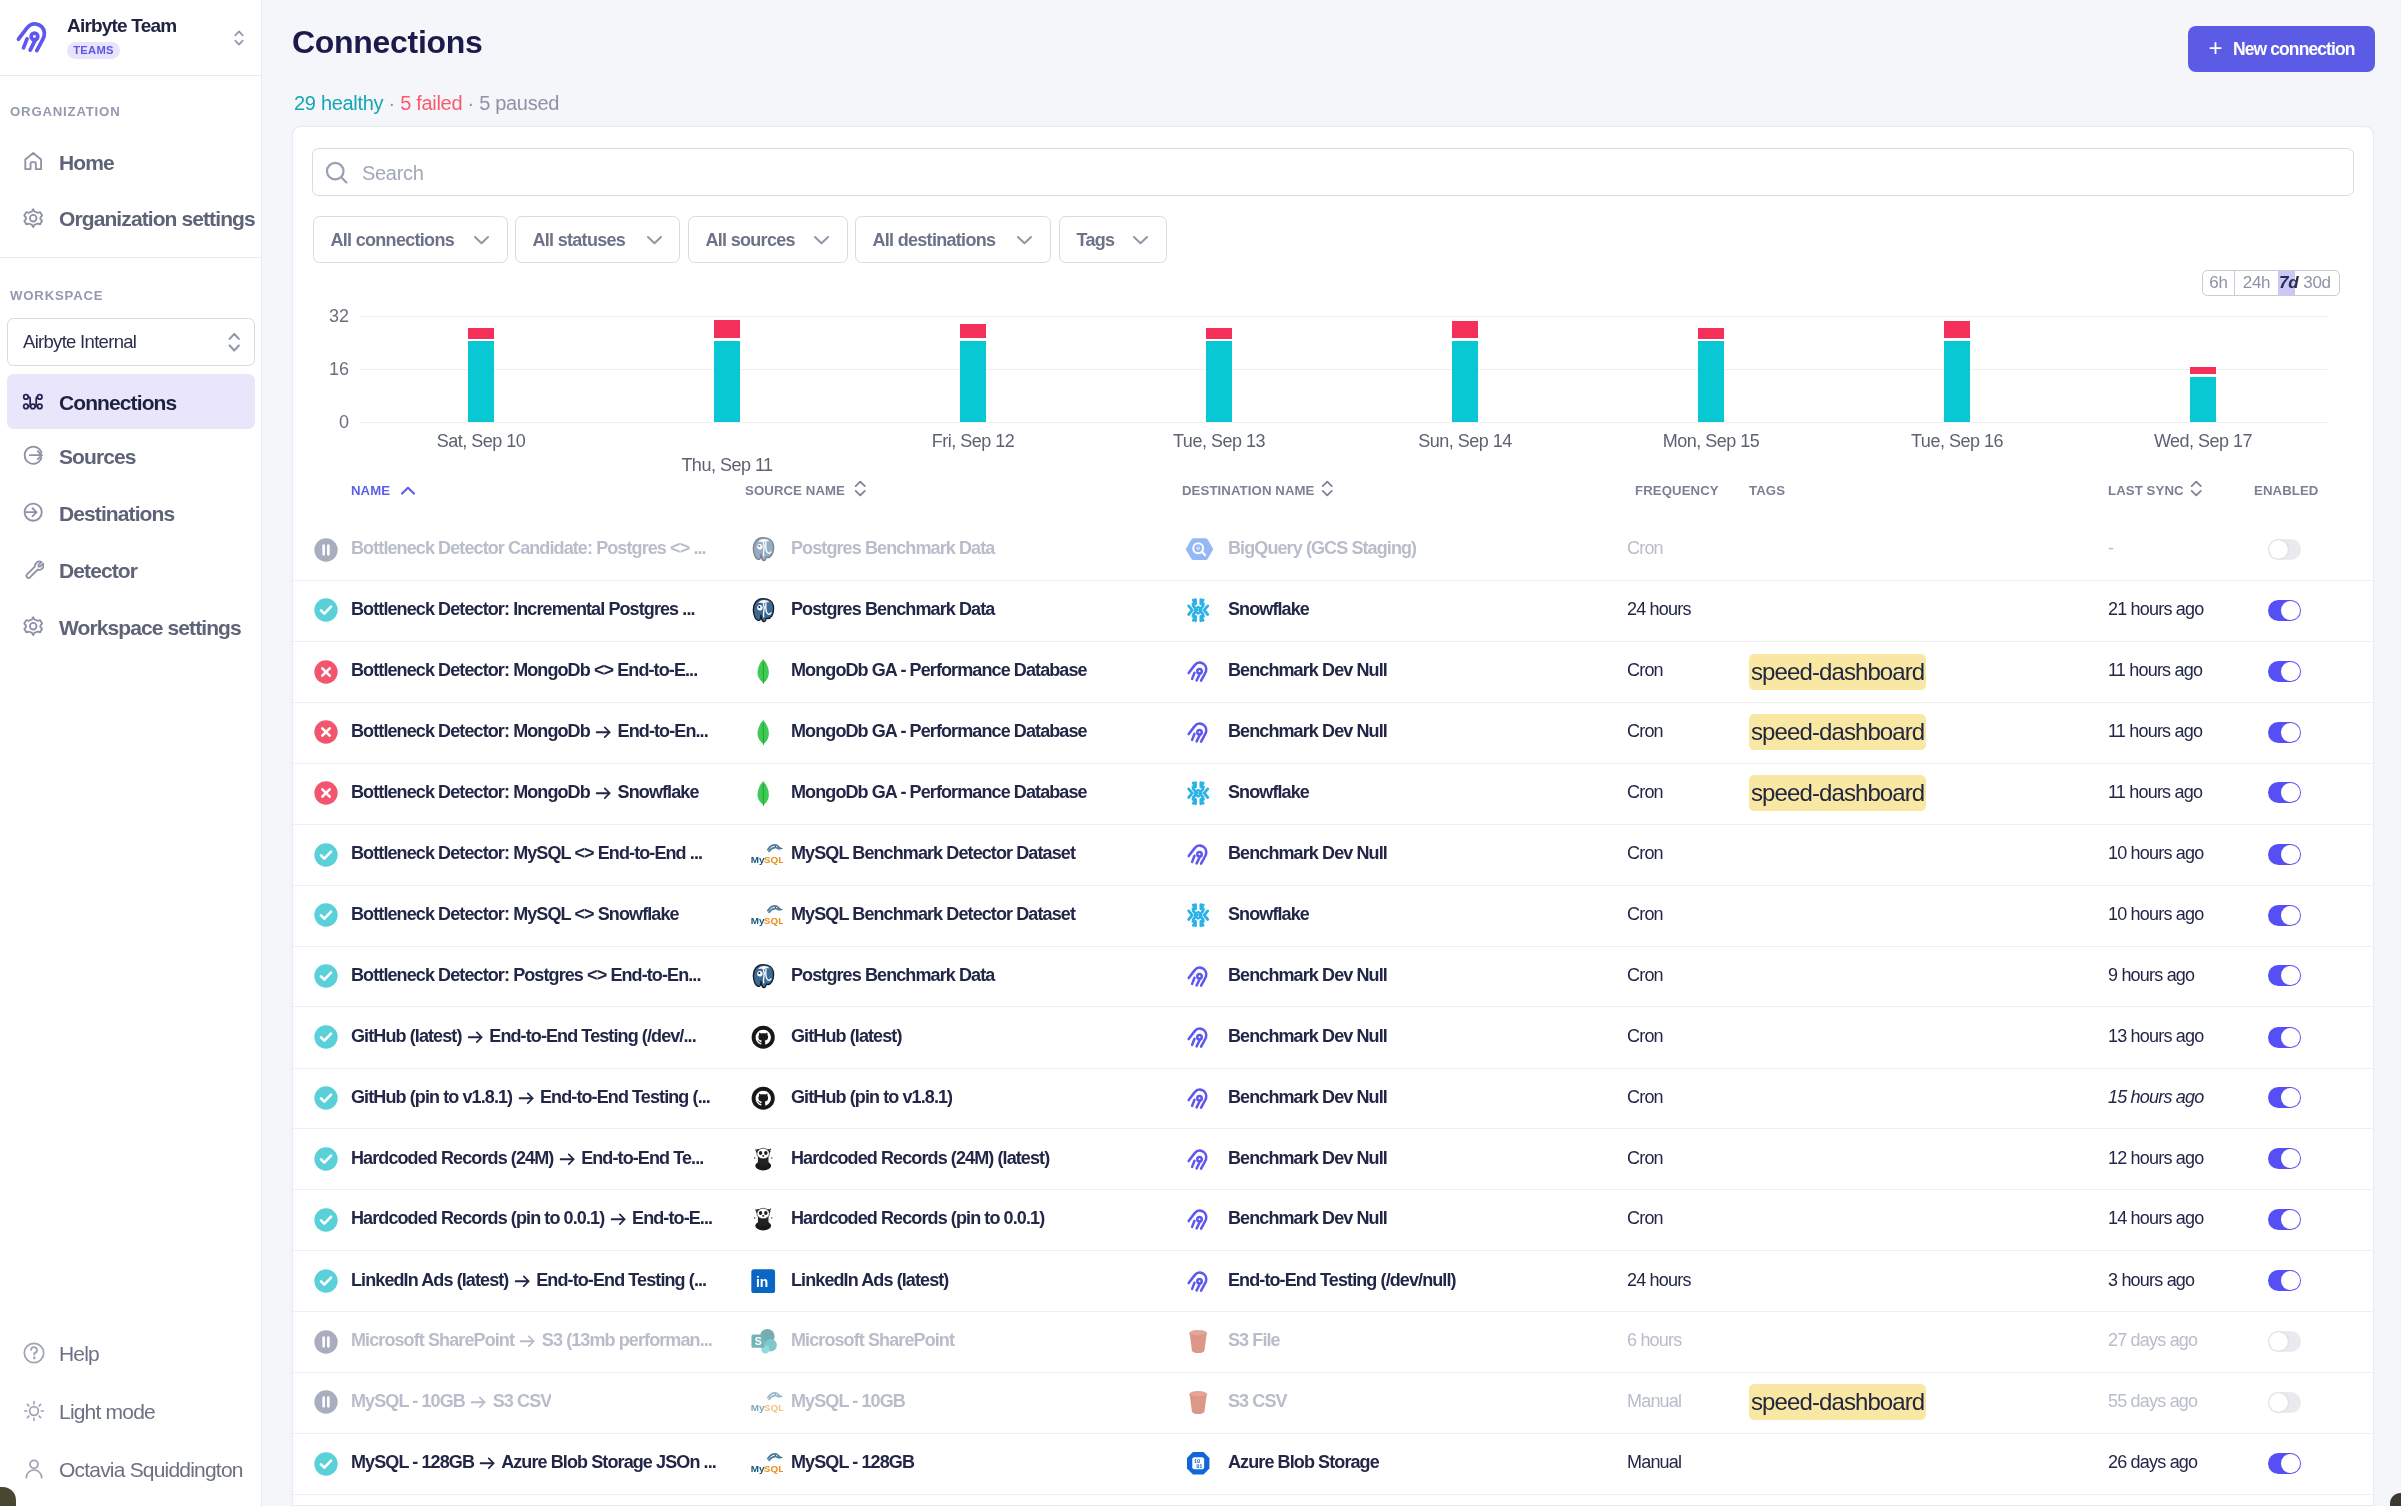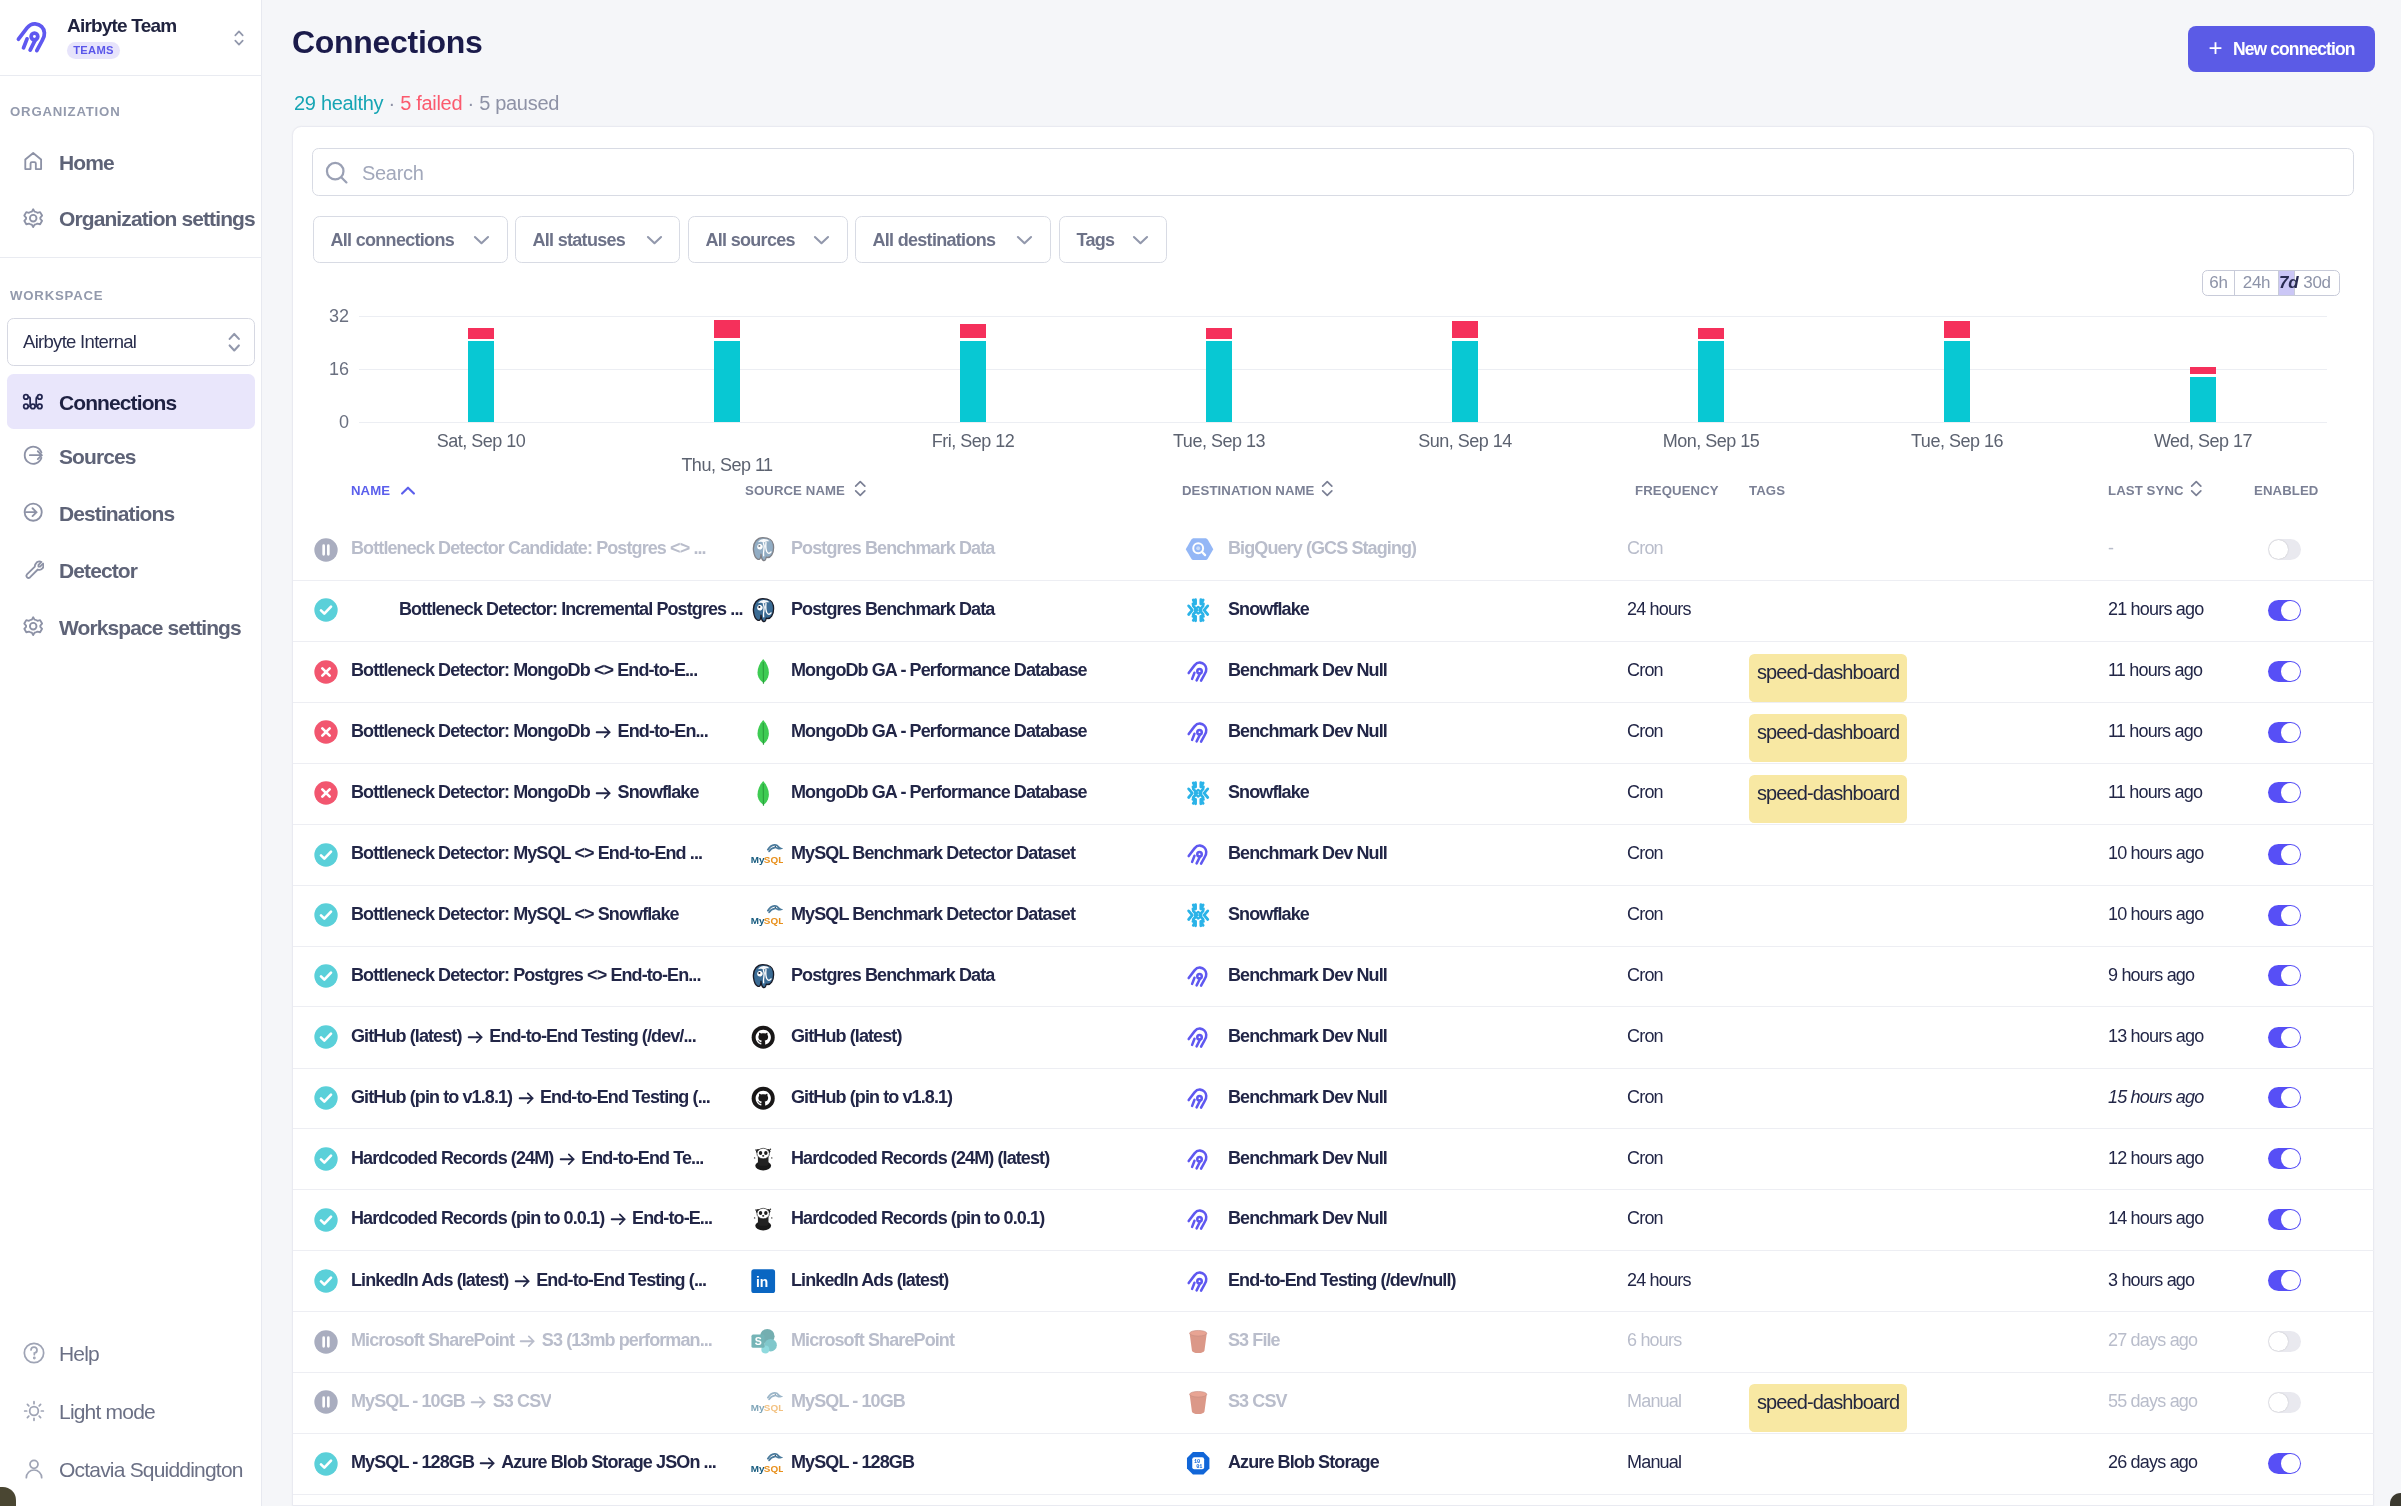--- a/index.html
+++ b/index.html
@@ -29,21 +29,21 @@
 .gline { position:absolute; left:66px; width:1968px; height:1.3px; background:#eceef3; }
 .ylab { position:absolute; width:40px; text-align:right; font-size:18px; color:#6a7080; }
 .xlab { position:absolute; width:198px; text-align:center; font-size:18px; color:#5c6270; letter-spacing:-0.5px; }
 .bar { position:absolute; width:26.4px; }
 .th { position:absolute; font-size:13.2px; font-weight:700; letter-spacing:0.1px; color:#7b8095; }
 .row-sep { position:absolute; left:0px; width:2081px; height:0.7px; background:#edeef3; }
 .cell { position:absolute; font-size:18px; font-weight:700; color:#222647; letter-spacing:-0.9px; white-space:nowrap; }
 .cell.nm { max-width:383px; overflow:hidden; }
 .cell.reg { font-weight:400; letter-spacing:-0.8px; font-size:18px; }
 .cell.gray { color:#b9bdcb; }
-.tag { position:absolute; height:48px; background:#f8e8a3; border-radius:5.3px; font-size:20px; font-weight:400; color:#22263f; line-height:36px; padding:0 8px; letter-spacing:-0.9px; }
+.tag { position:absolute; height:36px; background:#f8e8a3; border-radius:5.3px; font-size:24px; font-weight:400; color:#22263f; line-height:36px; padding:0 2px; letter-spacing:-0.9px; }
 .tog { position:absolute; width:33px; height:21px; border-radius:10.6px; }
 .tog .knob { position:absolute; top:1.3px; width:18.5px; height:18.5px; border-radius:50%; background:#ffffff; }
 .tog.on { background:#574ff6; }
 .tog.on .knob { right:1.3px; }
 .tog.off { background:#e9e9ef; }
 .tog.off .knob { left:1.3px; box-shadow:0 0 1.3px rgba(0,0,0,0.25); }
 .sicon { position:absolute; width:26.4px; height:26.4px; }
 </style></head>
 <body>
 
@@ -282,21 +282,21 @@
 <div class="cell reg gray" style="left:1334px; top:411px;">Cron</div>
 <div class="cell reg gray" style="left:1815px; top:411px;">-</div>
 <div class="tog off" style="left:1975px; top:412px;">
       <div class="knob"></div>
     </div>
 <div class="row-sep" style="top:453px;"></div>
 <div class="abs" style="left:20.5px; top:471px;"><svg width="24" height="24" viewBox="0 0 36 36">
         <circle cx="18" cy="18" r="17.5" fill="#5ad0d9"></circle>
         <path d="M10.5,18.5 L15.5,23.5 L25.5,13" fill="none" stroke="#ffffff" stroke-width="4" stroke-linecap="round" stroke-linejoin="round"></path>
       </svg></div>
-<div class="cell nm" style="left:58px; top:472px;margin-left:48px;">Bottleneck Detector: Incremental Postgres ...</div>
+<div class="cell nm" style="left:58px; top:472px;">Bottleneck Detector: Incremental Postgres ...</div>
 <div class="sicon" style="left:457px; top:470px;"><svg width="26.4" height="26.4" viewBox="0 0 40 40">
         <path d="M19.5,2.5 C14.5,2.5 11.5,4.2 9,7.2 C6,10.8 4.6,16.5 5.4,22.5 C6.2,28.6 8.6,33.5 11.5,35 C13.4,36 15,35.3 15.8,33.3 C16.4,31.8 16.6,29.5 16.7,27.5 C17,30.8 17.6,35.2 19.6,36.6 C21.8,38.2 24,37 24.6,32.2 C27,33 30.6,32.3 32.8,29 C35.3,25.2 36.2,18.8 35.4,13 C34.6,6.8 28.5,2.5 19.5,2.5 Z" fill="#3a6b94" stroke="#181a26" stroke-width="2" stroke-linejoin="round"></path>
         <path d="M19,4.8 C23.5,4.2 27.6,5.4 29.3,8.2 C26.3,7.4 22.6,8.1 20.6,10.6 C18.2,8.4 14.4,8.2 12.2,9.6 C13.8,6.4 16,5.2 19,4.8 Z" fill="#ffffff" opacity="0.95"></path>
         <path d="M12.6,12.8 C14.9,11.4 17.8,12.2 18.9,14.5 C20,16.8 18.8,19.6 16.3,20.4 C13.7,21.2 11.2,19.7 10.9,17.2 C10.7,15.3 11.3,13.7 12.6,12.8 Z" fill="#ffffff"></path>
         <circle cx="14.2" cy="15.2" r="1.6" fill="#181a26"></circle>
         <path d="M24.2,9.5 C23.6,15.5 24.2,21.5 25.8,24.2 C27.4,26.9 30.1,26.8 31.9,24" fill="none" stroke="#ffffff" stroke-width="2" stroke-linecap="round"></path>
         <path d="M20.4,10.8 C21.8,13.8 21.8,17.2 21.1,20.2 C20.5,23.2 20.3,26.4 20.7,30" fill="none" stroke="#ffffff" stroke-width="2" stroke-linecap="round"></path>
       </svg></div>
 <div class="cell" style="left:498px; top:472px;">Postgres Benchmark Data</div>
 <div class="sicon" style="left:892px; top:470px;"><svg width="26.4" height="26.4" viewBox="0 0 40 40">

